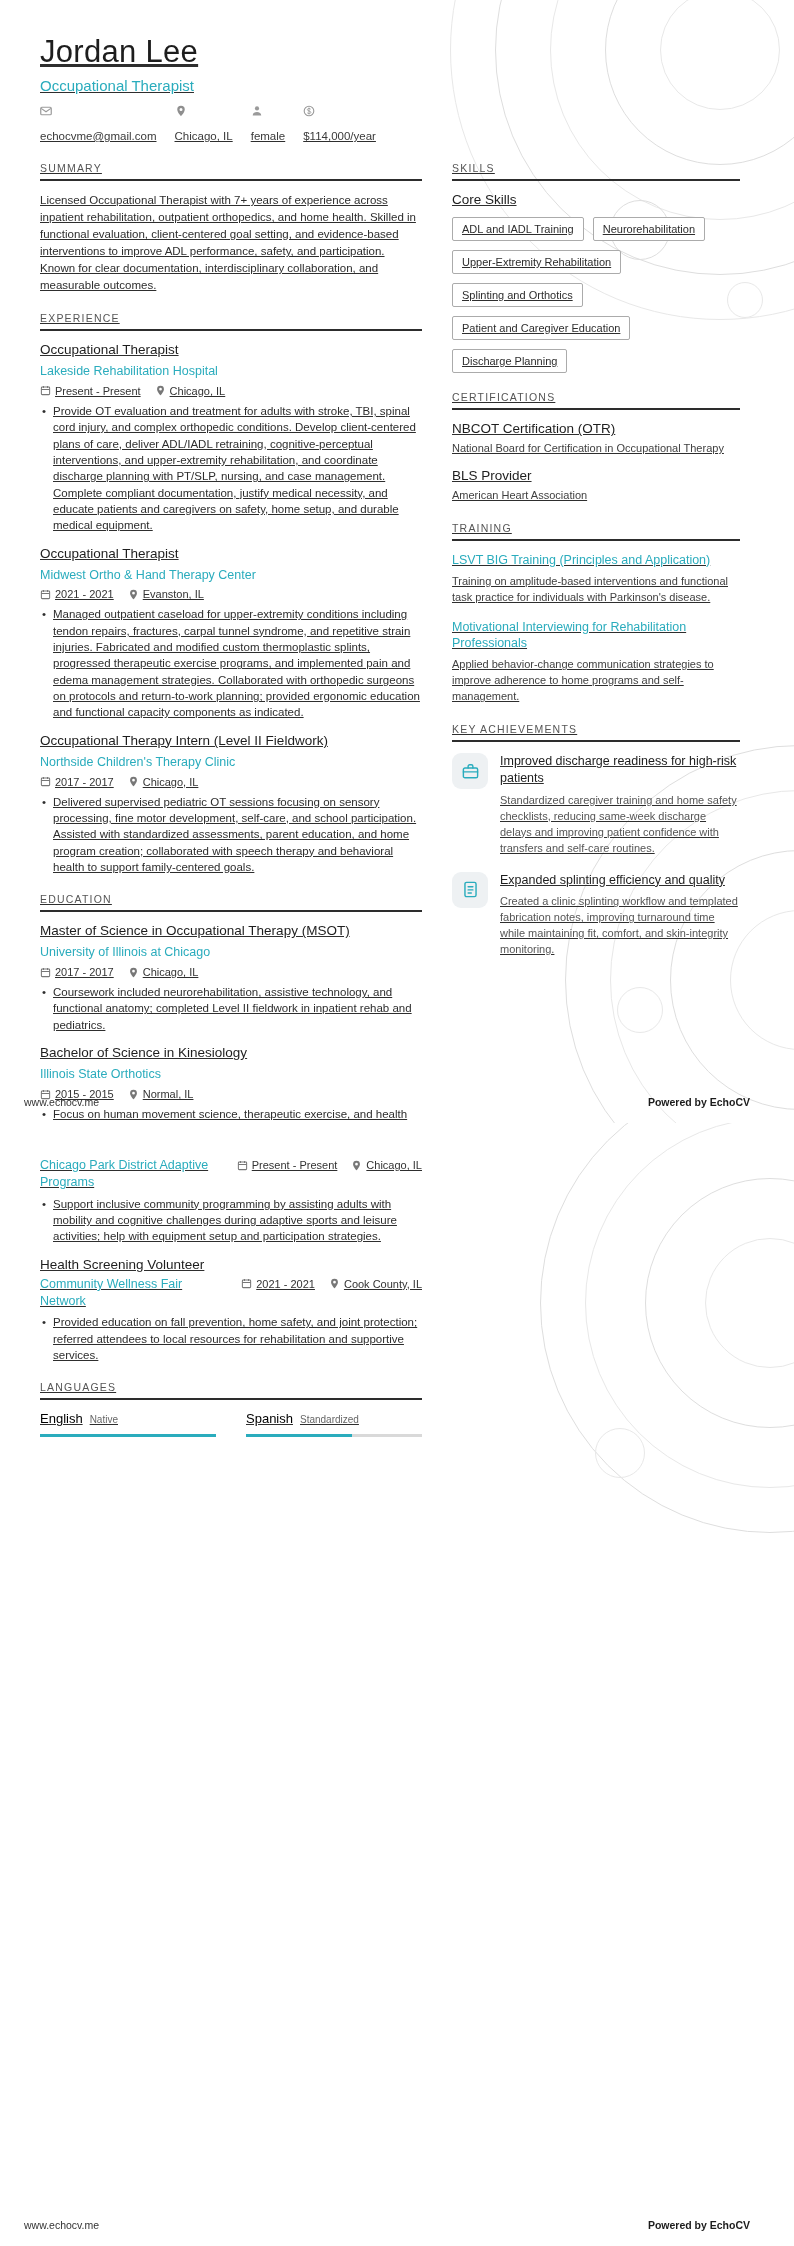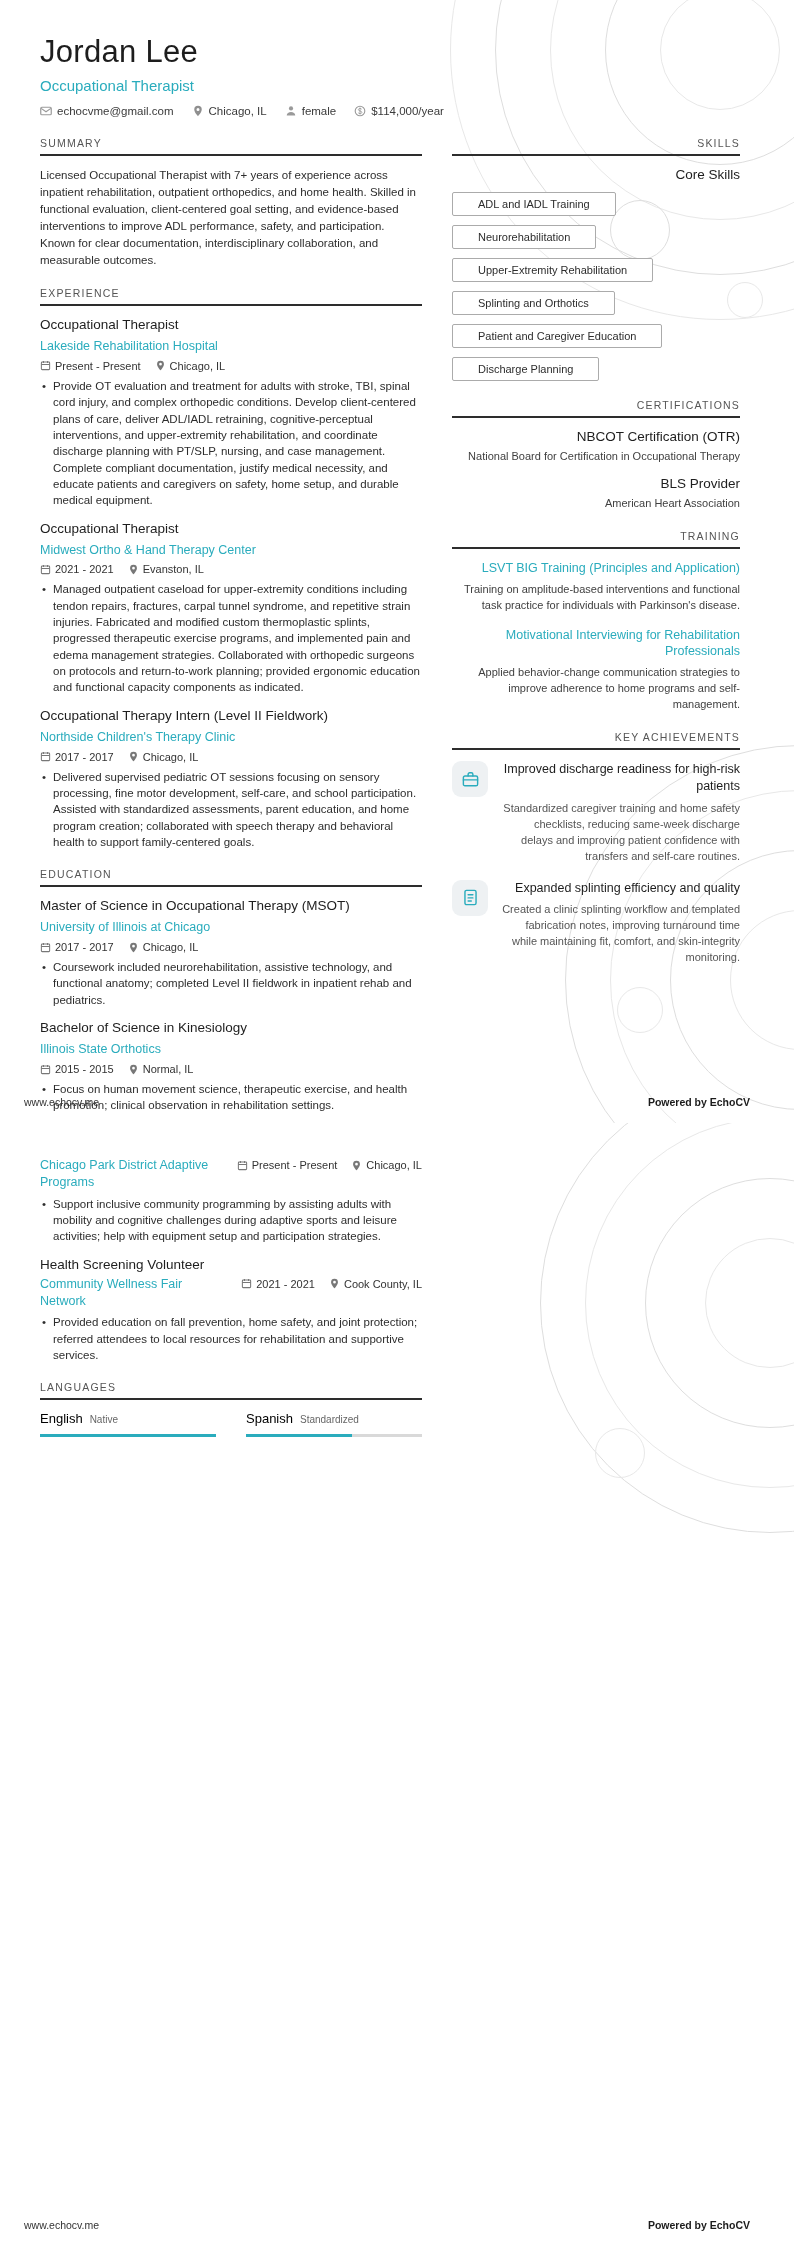--- a/index.html
+++ b/index.html
@@ -1,40 +1,40 @@
 <!DOCTYPE html>
 <html style="--accent: #2aacbd;"><head>
 <meta charset="utf-8">
 <style>
   :root { --accent:#2aacbd; }
   * { box-sizing:border-box; }
   html,body { margin:0; padding:0; background:#ffffff; }
   body { font-family:"Liberation Sans", sans-serif; color:#2e2e2e; width:794px; }
 
-  .doc { width:794px; }
+  .doc { width:794px;text-decoration:underline; }
   .page { position:relative; width:794px; height:1123px; background:#fff; overflow:hidden; }
 
   
   .deco { position:absolute; inset:0; z-index:0; pointer-events:none; }
   .ring { position:absolute; border:1px solid #e8e8e8; border-radius:50%; }
   .ring.dk { border-color:#dedede; }
 
   .content { position:relative; z-index:1; padding:34px 44px 0 40px; }
 
   
   .name { font-size:31px; font-weight:400; color:#1d1d1d; margin:0; letter-spacing:.3px; }
   .headline { color:var(--accent); font-size:15px; margin-top:7px; }
   .contact-row { display:flex; align-items:center; gap:18px; margin-top:11px; font-size:11.5px; color:#3a3a3a; }
-  .contact-item { display:flex; align-items:flex-start; gap:5px; }
+  .contact-item { display:flex; align-items:flex-start; gap:13px;flex-direction:column; }
   .cicon { display:inline-flex; width:12px; height:12px; }
   .cicon svg { width:12px; height:12px; }
 
   .columns { display:flex; gap:30px; margin-top:20px; }
   .col-left { width:382px; flex:0 0 382px; }
-  .col-right { width:288px; flex:0 0 288px;text-align:right; }
+  .col-right { width:288px; flex:0 0 288px; }
 
   section { margin-bottom:18px; }
   h2.sec { font-size:10.5px; font-weight:400; color:#555; letter-spacing:1.2px;
            border-bottom:2px solid #2d2d2d; padding-bottom:5px; margin:0 0 11px 0; }
 
   .summary-text { font-size:11.5px; line-height:1.48; color:#2d2d2d; margin:0; }
 
   .entry { margin-bottom:12px; }
   .etitle { font-size:13.5px; color:#1e1e1e; margin-bottom:4px; }
   .company { color:var(--accent); font-size:12.5px; text-decoration:none; display:inline-block; margin-bottom:5px; line-height:1.35; }
@@ -43,21 +43,21 @@
   .micon { display:inline-flex; width:11px; height:11px; }
   .micon svg { width:11px; height:11px; }
 
   ul.bullets { margin:0; padding:0 0 0 13px; list-style:none; }
   ul.bullets li { position:relative; font-size:11.5px; line-height:1.42; color:#2d2d2d; }
   ul.bullets li::before { content:"•"; position:absolute; left:-11px; color:#2d2d2d; }
 
   
   .skill-group { font-size:13.5px; color:#1e1e1e; margin:1px 0 10px; }
   .tags { display:flex; flex-wrap:wrap; gap:9px; }
-  .tag { border:1px solid #ababab; border-radius:2px; padding:5px 25px; font-size:11px; color:#2d2d2d; background:#fff; }
+  .tag { border:1px solid #ababab; border-radius:2px; padding:5px 9px; font-size:11px; color:#2d2d2d; background:#fff; }
 
   .cert { margin-bottom:12px; }
   .cert-name { font-size:13.5px; color:#1e1e1e; margin-bottom:5px; }
   .cert-org { font-size:11px; color:#3f3f3f; line-height:1.4; }
 
   .ach { display:flex; gap:12px; margin-bottom:15px; }
   .ach-icon { flex:0 0 36px; width:36px; height:36px; border-radius:9px; background:#eef1f3;
               display:flex; align-items:center; justify-content:center; }
   .ach-icon svg { width:19px; height:19px; }
   .ach-title { font-size:12.5px; color:#1d1d1d; line-height:1.35; margin-bottom:6px; }

